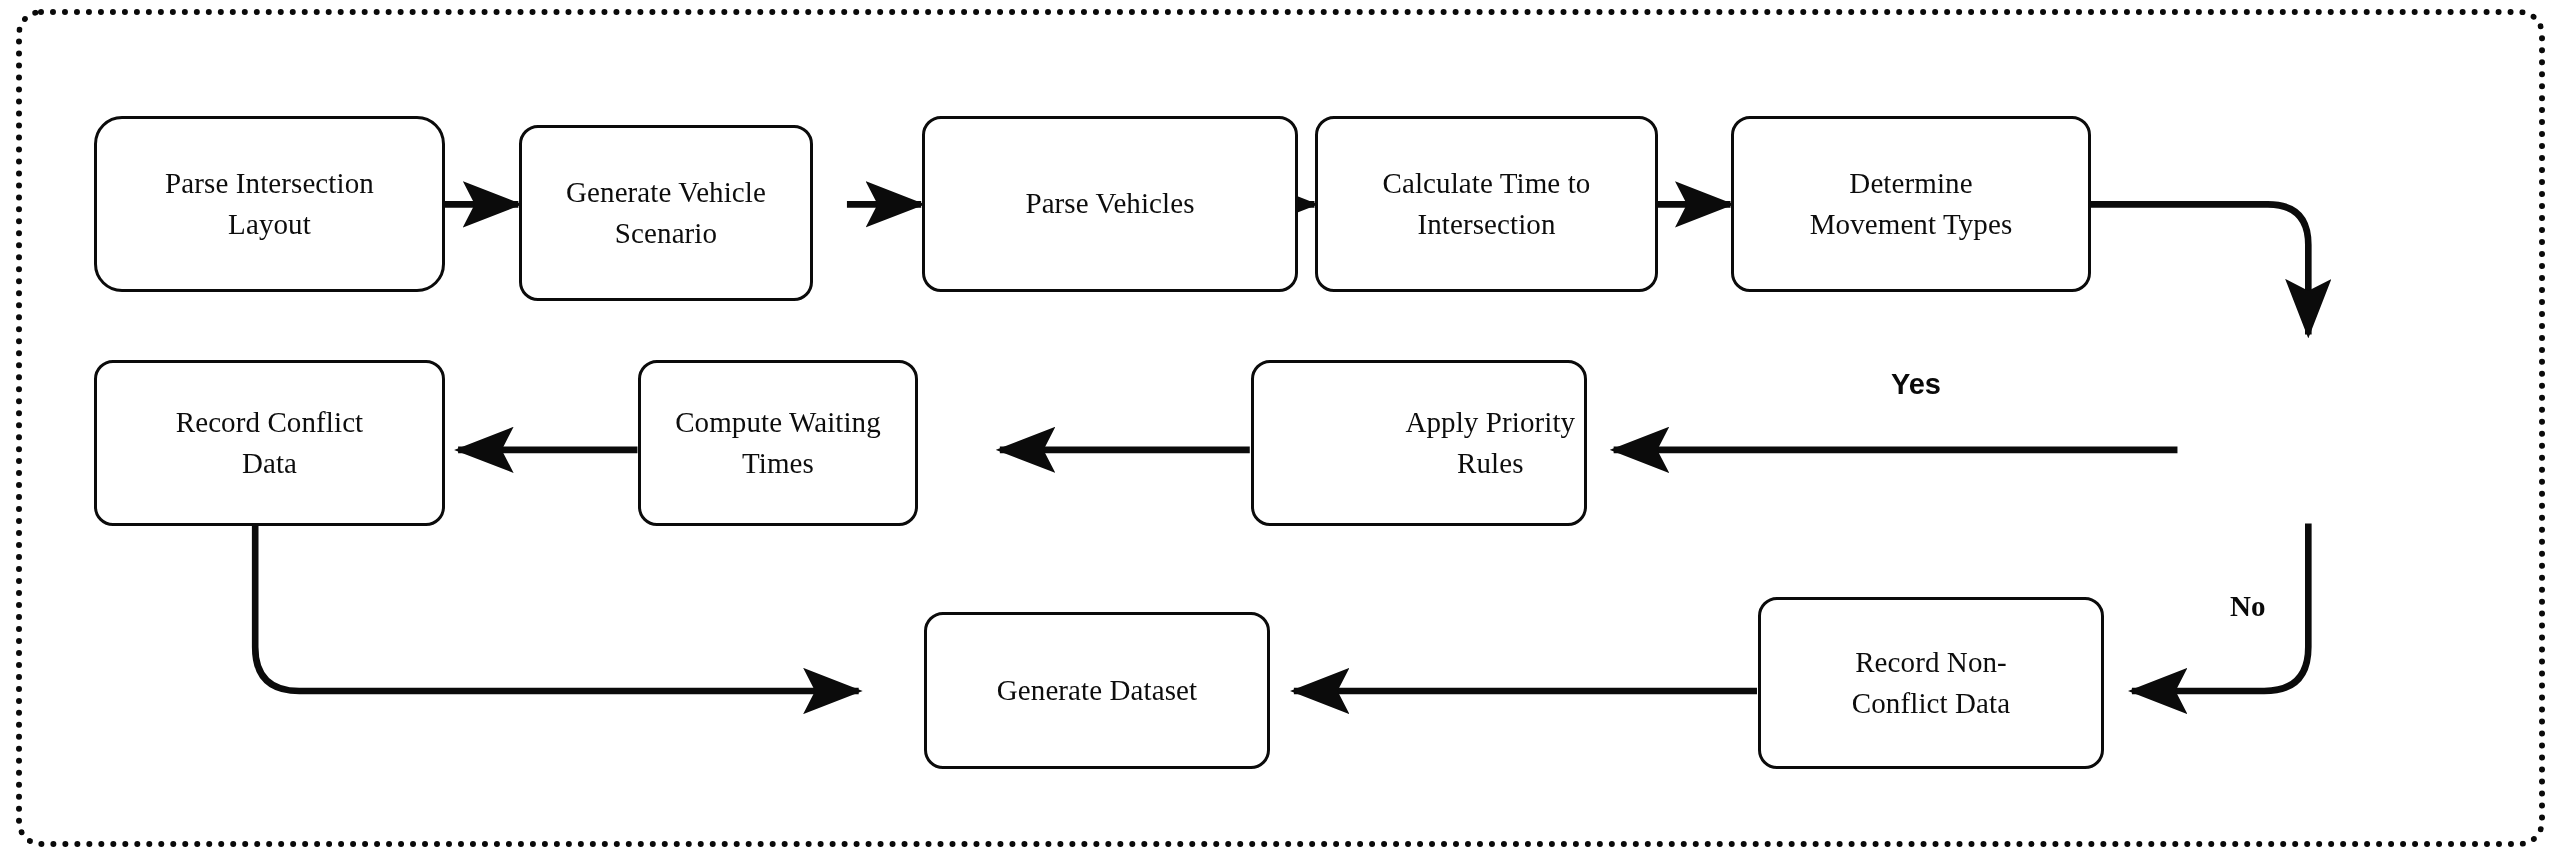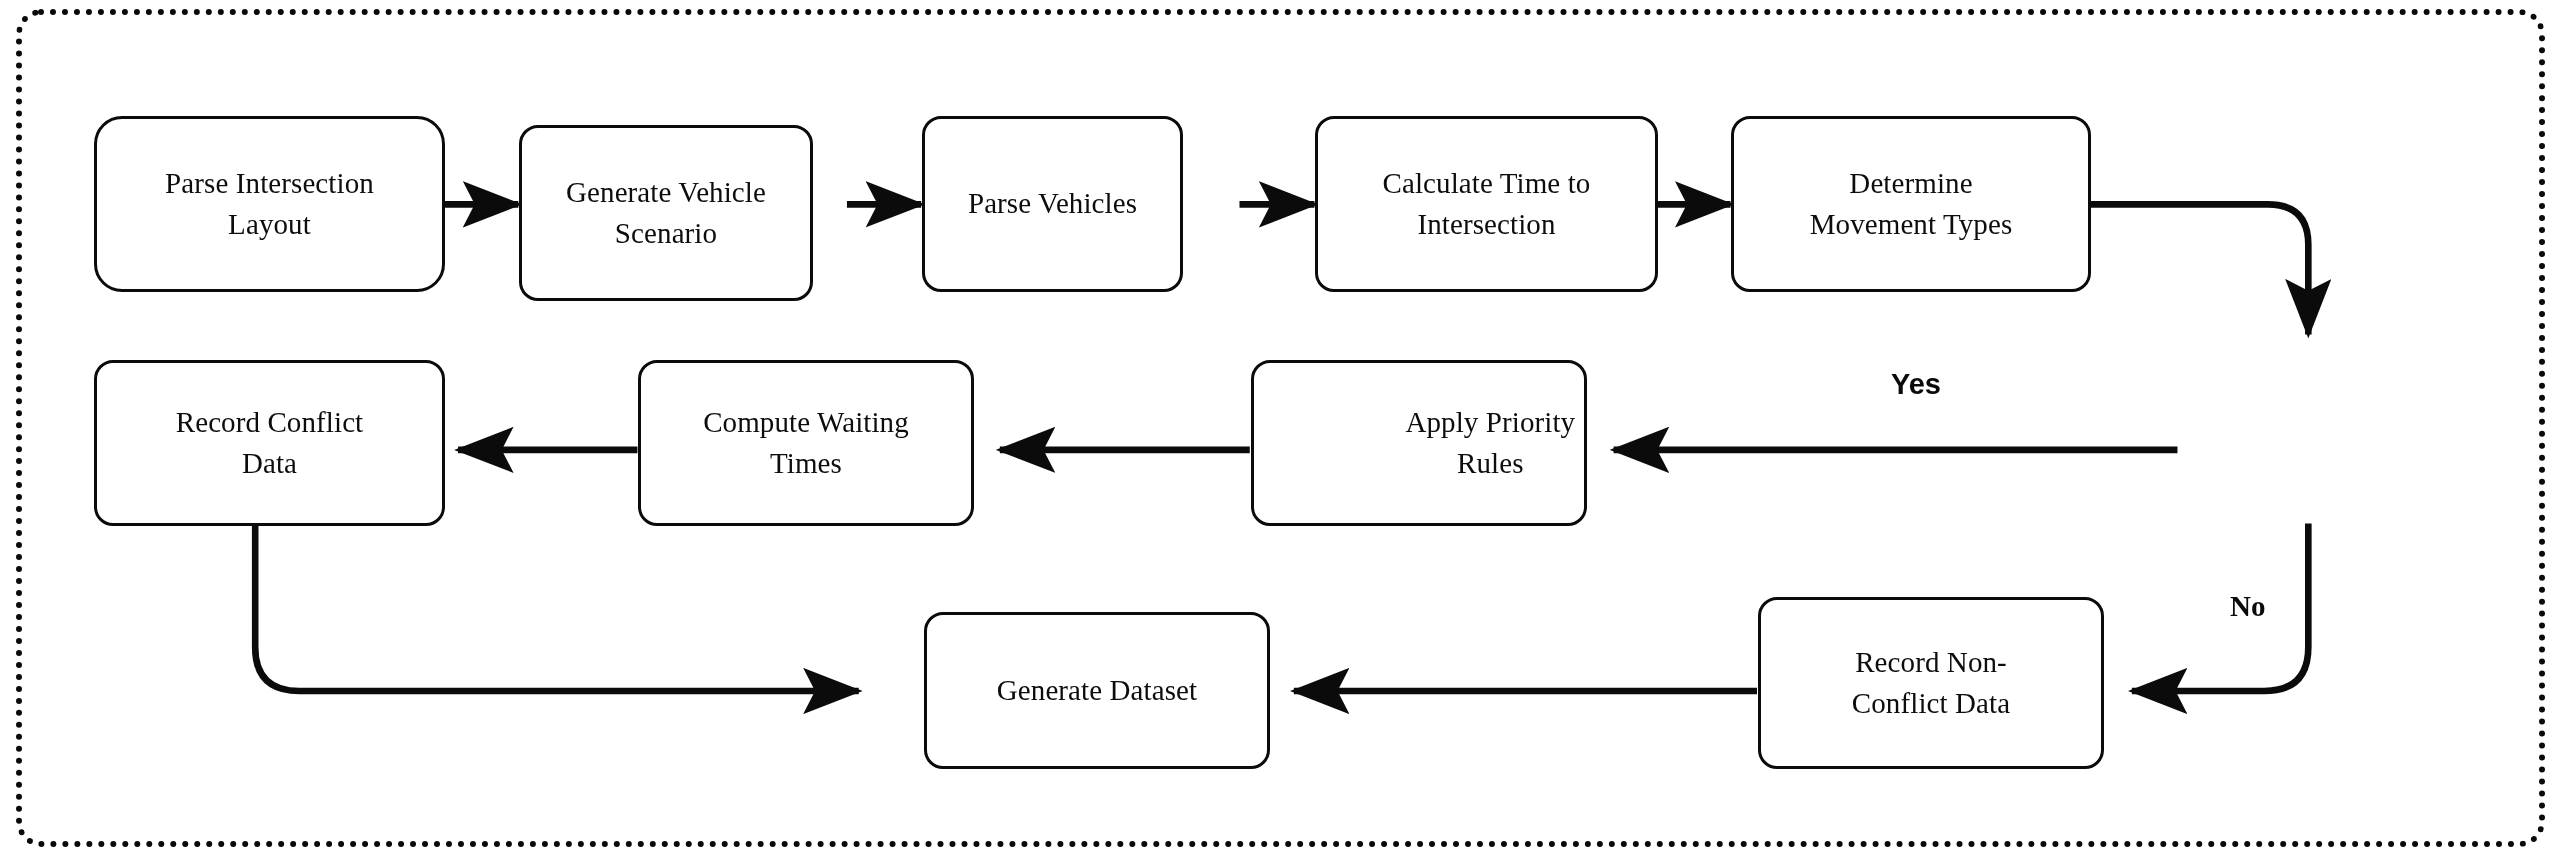--- a/index.html
+++ b/index.html
@@ -104,40 +104,40 @@
   <div class="node" style="left:94px; top:116px; width:351px; height:176px;border-radius:28px;">
     <span class="node-label">Parse Intersection
 Layout</span>
   </div>
 
   <div class="node" style="left:519px; top:125px; width:294px; height:176px;">
     <span class="node-label">Generate Vehicle
 Scenario</span>
   </div>
 
-  <div class="node" style="left:922px; top:116px; width:261px; height:176px;">
+  <div class="node" style="left:922px; top:116px; width:376px; height:176px;">
     <span class="node-label">Parse Vehicles</span>
   </div>
 
   <div class="node" style="left:1315px; top:116px; width:343px; height:176px;">
     <span class="node-label">Calculate Time to
 Intersection</span>
   </div>
 
   <div class="node" style="left:1731px; top:116px; width:360px; height:176px;">
     <span class="node-label">Determine
 Movement Types</span>
   </div>
 
   <div class="node" style="left:94px; top:360px; width:351px; height:166px;align-items:center;">
     <span class="node-label">Record Conflict
 Data</span>
   </div>
 
-  <div class="node" style="left:638px; top:360px; width:336px; height:166px;">
+  <div class="node" style="left:638px; top:360px; width:280px; height:166px;">
     <span class="node-label">Compute Waiting
 Times</span>
   </div>
 
   <div class="node" style="left:1251px; top:360px; width:336px; height:166px;justify-content:flex-end;">
     <span class="node-label">Apply Priority
 Rules</span>
   </div>
 
 

